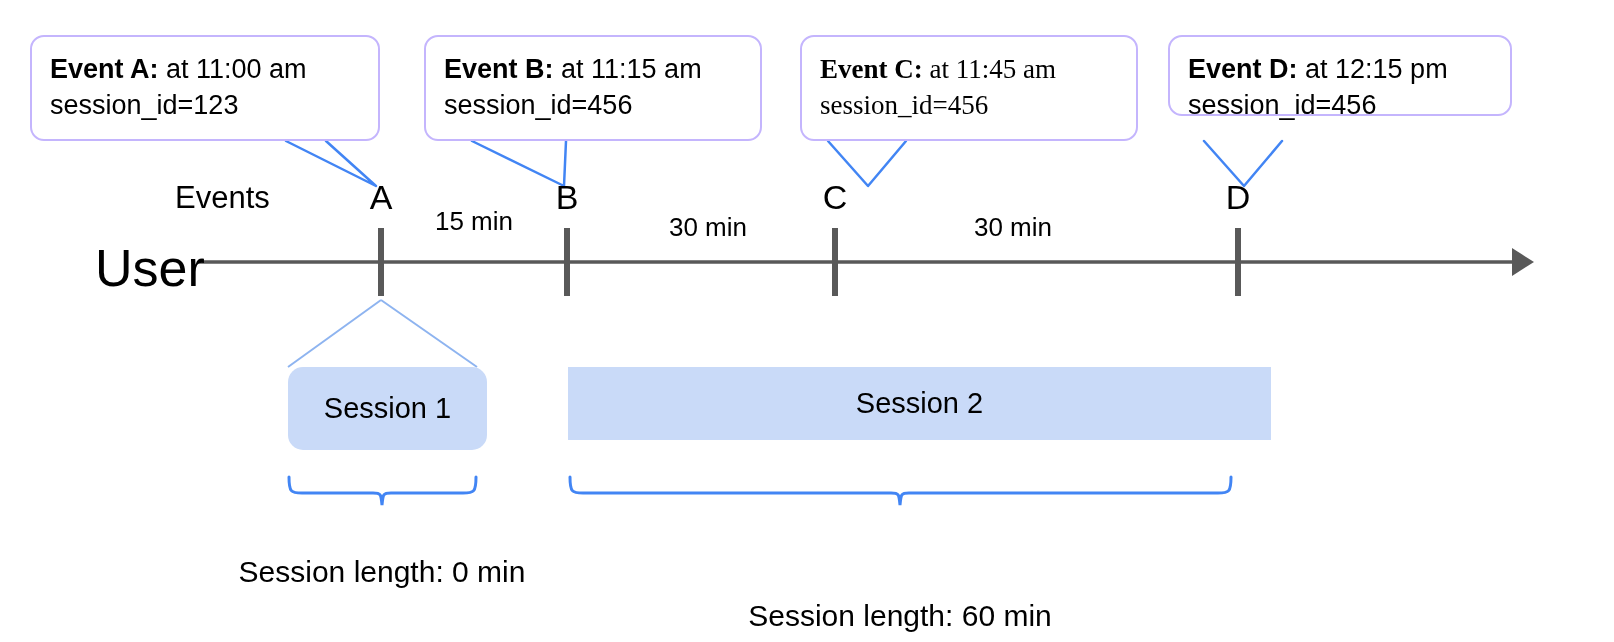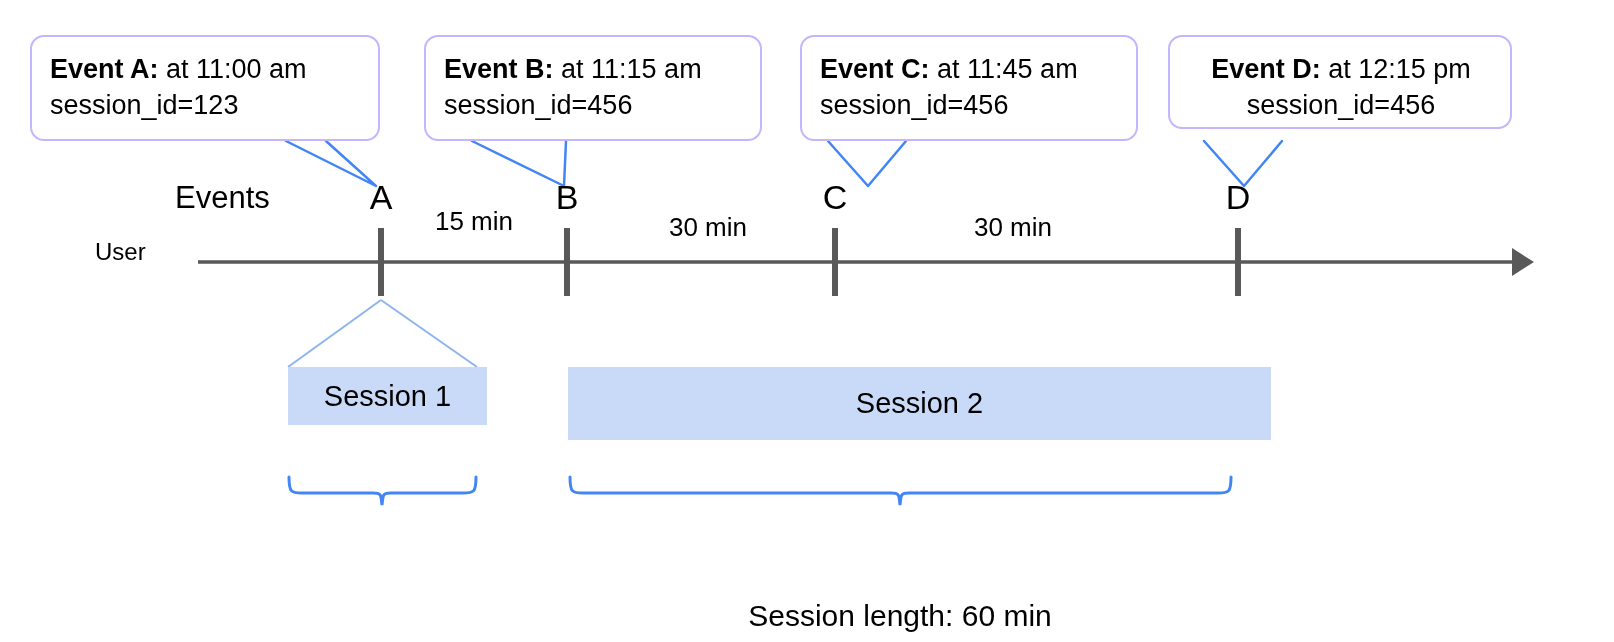--- a/index.html
+++ b/index.html
@@ -50,21 +50,21 @@
 
   
   .axis-label {
     position: absolute;
     font-size: 31px;
     color: #000000;
     white-space: nowrap;
     z-index: 2;
   }
   .axis-label.big {
-    font-size: 24px;
+    font-size: 52px;
   }
   .evt-letter {
     position: absolute;
     font-size: 34px;
     color: #000000;
     transform: translateX(-50%);
     z-index: 2;
   }
   .gap-label {
     position: absolute;
@@ -105,26 +105,26 @@
   <div class="callout" style="left:30px; top:35px; width:350px; height:106px;">
     <span class="lead">Event A:</span><span> at 11:00 am</span>
     <span class="line2">session_id=123</span>
   </div>
 
   <div class="callout" style="left:424px; top:35px; width:338px; height:106px;">
     <span class="lead">Event B:</span><span> at 11:15 am</span>
     <span class="line2">session_id=456</span>
   </div>
 
-  <div class="callout" style="left:800px; top:35px; width:338px; height:106px;">
+  <div class="callout" style="left:800px; top:35px; width:338px; height:106px;font-family:Liberation Serif, serif;">
     <span class="lead">Event C:</span><span> at 11:45 am</span>
     <span class="line2">session_id=456</span>
   </div>
 
-  <div class="callout" style="left:1168px; top:35px; width:344px; height:94px;text-align:center;">
+  <div class="callout" style="left:1168px; top:35px; width:344px; height:81px;">
     <span class="lead">Event D:</span><span> at 12:15 pm</span>
     <span class="line2">session_id=456</span>
   </div>
 
   <svg class="layer" viewBox="0 0 1614 642" xmlns="http://www.w3.org/2000/svg">
 
     <path d="M 286 141 L 376 186 L 326 141" fill="#ffffff" stroke="#4285f4" stroke-width="2.5" stroke-linejoin="round" stroke-linecap="round"></path>
     <path d="M 472 141 L 564 186 L 566 141" fill="#ffffff" stroke="#4285f4" stroke-width="2.5" stroke-linejoin="round" stroke-linecap="round"></path>
     <path d="M 828 141 L 868 186 L 906 141" fill="#ffffff" stroke="#4285f4" stroke-width="2.5" stroke-linejoin="round" stroke-linecap="round"></path>
     <path d="M 1204 141 L 1244 186 L 1282 141" fill="#ffffff" stroke="#4285f4" stroke-width="2.5" stroke-linejoin="round" stroke-linecap="round"></path>
@@ -161,18 +161,19 @@
 
   <div class="evt-letter" style="left:381px; top:178px;">A</div>
   <div class="evt-letter" style="left:567px; top:178px;">B</div>
   <div class="evt-letter" style="left:835px; top:178px;">C</div>
   <div class="evt-letter" style="left:1238px; top:178px;">D</div>
 
   <div class="gap-label" style="left:474px; top:206px;">15 min</div>
   <div class="gap-label" style="left:708px; top:212px;">30 min</div>
   <div class="gap-label" style="left:1013px; top:212px;">30 min</div>
 
-  <div class="session-bar" style="left:288px; top:367px; width:199px; height:58px;">Session 1</div>
+  <div class="session-bar" style="left:288px; top:367px; width:199px; height:83px;border-radius:15px;">Session 1</div>
   <div class="session-bar" style="left:568px; top:367px; width:703px; height:73px;">Session 2</div>
 
+  <div class="session-length" style="left:382px; top:555px;">Session length: 0 min</div>
   <div class="session-length" style="left:900px; top:555px;margin-top:44px;">Session length: 60 min</div>
 
 </div>
 
 </body></html>

